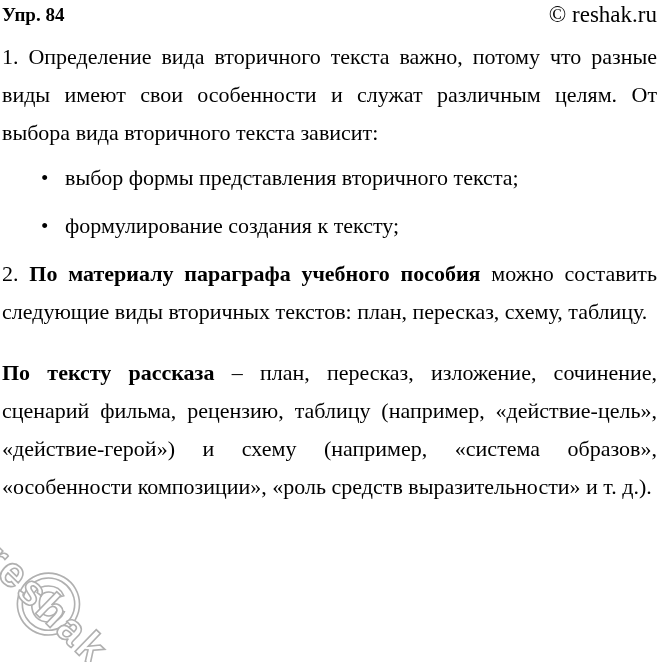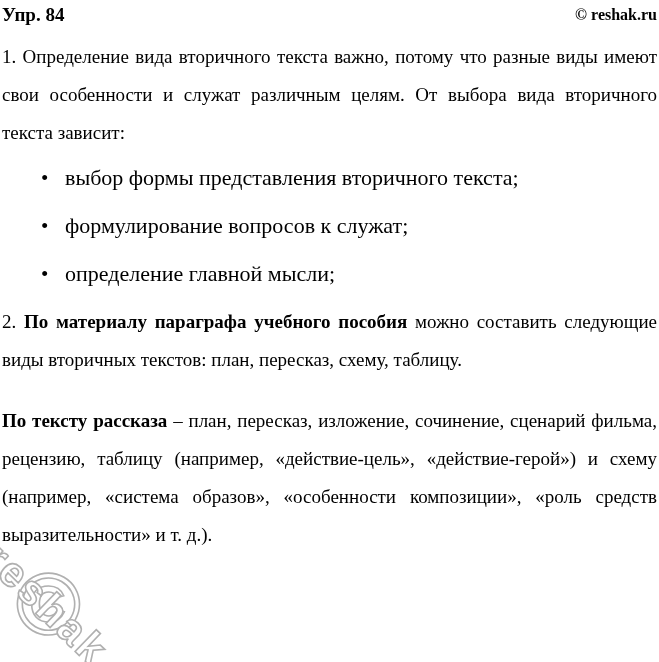--- a/index.html
+++ b/index.html
@@ -48,25 +48,25 @@
     padding: 2px 2px 0 2px;
   }
 
   .header {
     display: flex;
     justify-content: space-between;
     align-items: flex-start;
     line-height: 26px;
   }
   .header .ex { font-weight: bold; font-size: 19px; }
-  .header .credit { font-size: 16px; font-weight: bold; }
+  .header .credit { font-size: 23px; }
 
   p {
     margin: 0;
-    font-size: 19px;
+    font-size: 22px;
     line-height: 38px;
     text-align: justify;
   }
   .p1 { margin-top: 10px; }
   .p2 { margin-top: 0; }
   .p3 { margin-top: 23px; }
 
   ul.bullets {
     list-style: none;
     margin: 7px 0 0 0;
@@ -103,22 +103,21 @@
 
     <div class="header">
       <span class="ex">Упр. 84</span>
       <span class="credit">© reshak.ru</span>
     </div>
 
     <p class="p1">1. Определение вида вторичного текста важно, потому что разные виды имеют свои особенности и служат различным целям. От выбора вида вторичного текста зависит:</p>
 
     <ul class="bullets">
       <li>выбор формы представления вторичного текста;</li>
-      <li>формулирование вопросов к служат;</li>
-      <li>определение главной мысли;</li>
+      <li>формулирование создания к тексту;</li>
     </ul>
 
     <p class="p2"><span>2. </span><span class="bi">По материалу параграфа учебного пособия</span><span> можно составить следующие виды вторичных текстов: план, пересказ, схему, таблицу.</span></p>
 
     <p class="p3"><span class="bi">По тексту рассказа</span><span> – план, пересказ, изложение, сочинение, сценарий фильма, рецензию, таблицу (например, «действие-цель», «действие-герой») и схему (например, «система образов», «особенности композиции», «роль средств выразительности» и т. д.).</span></p>
 
   </div>
 </div>
 
 </body></html>

